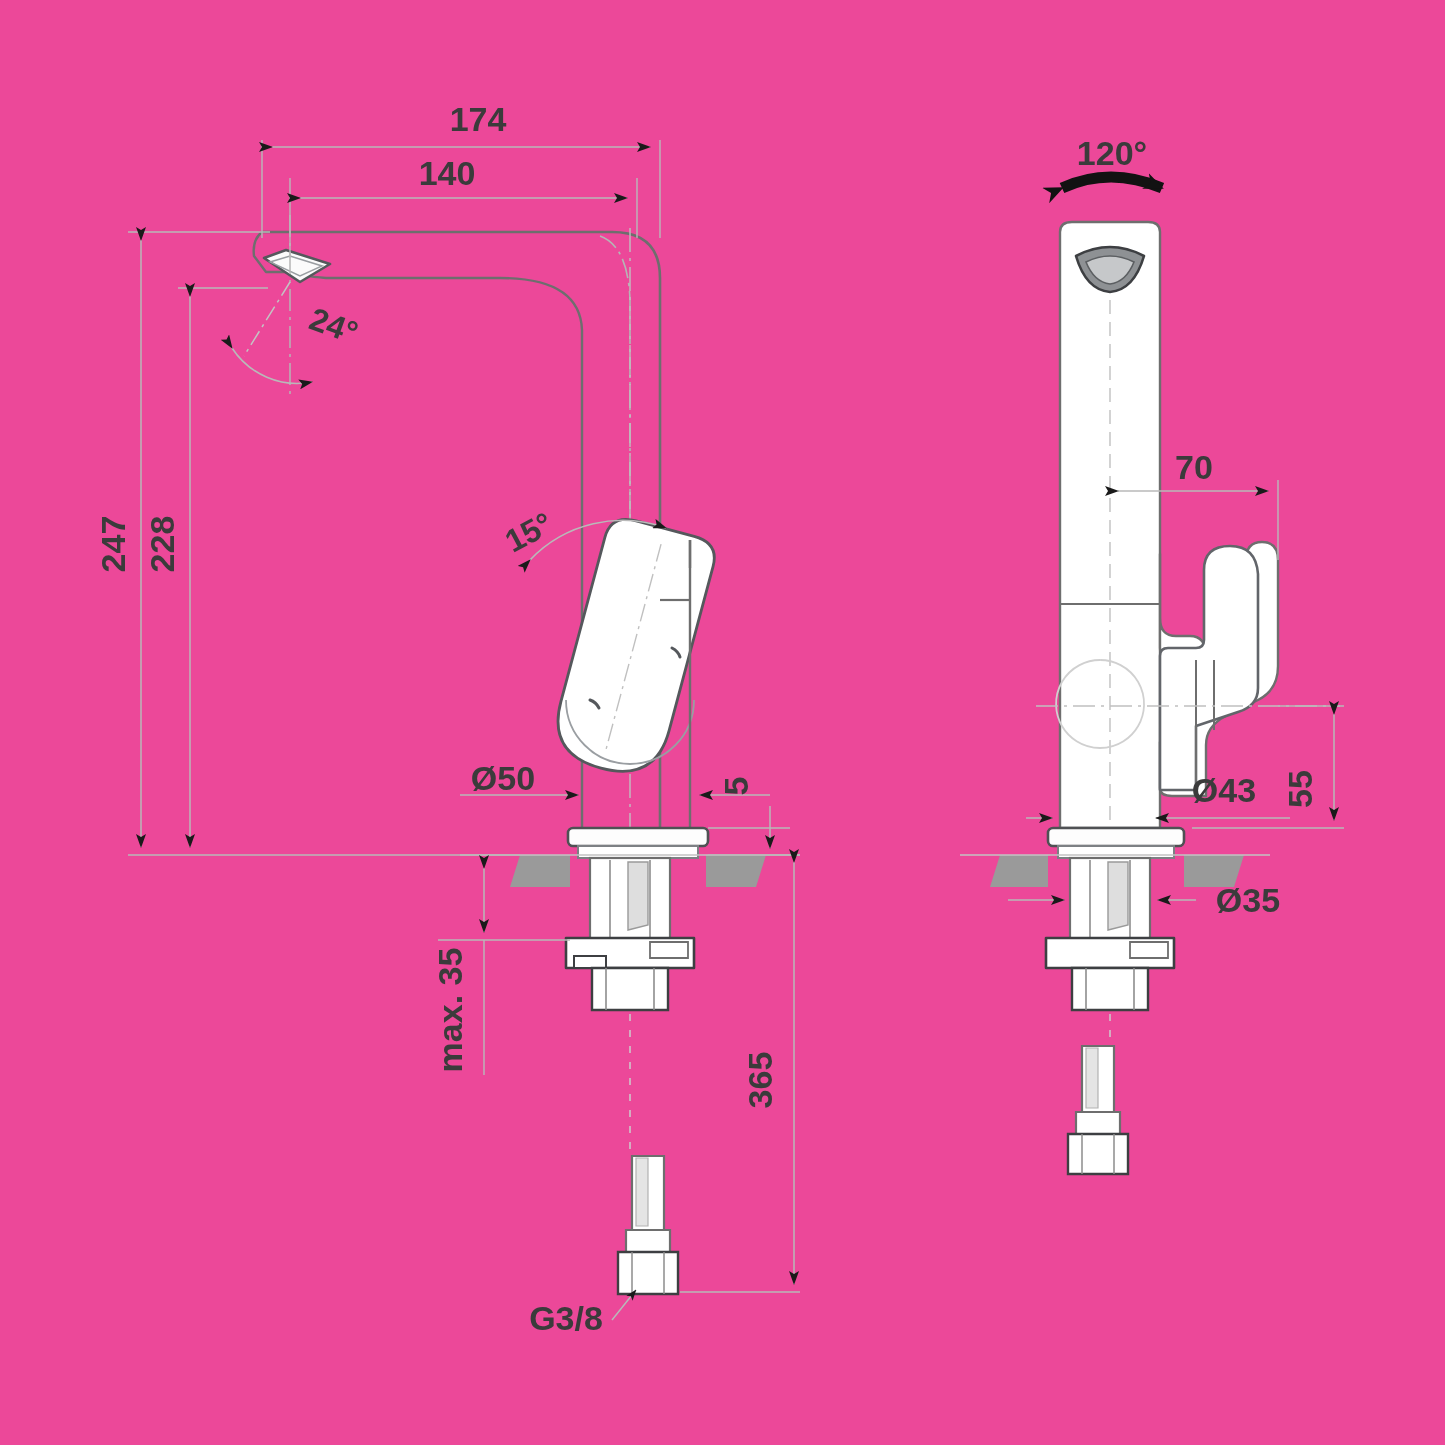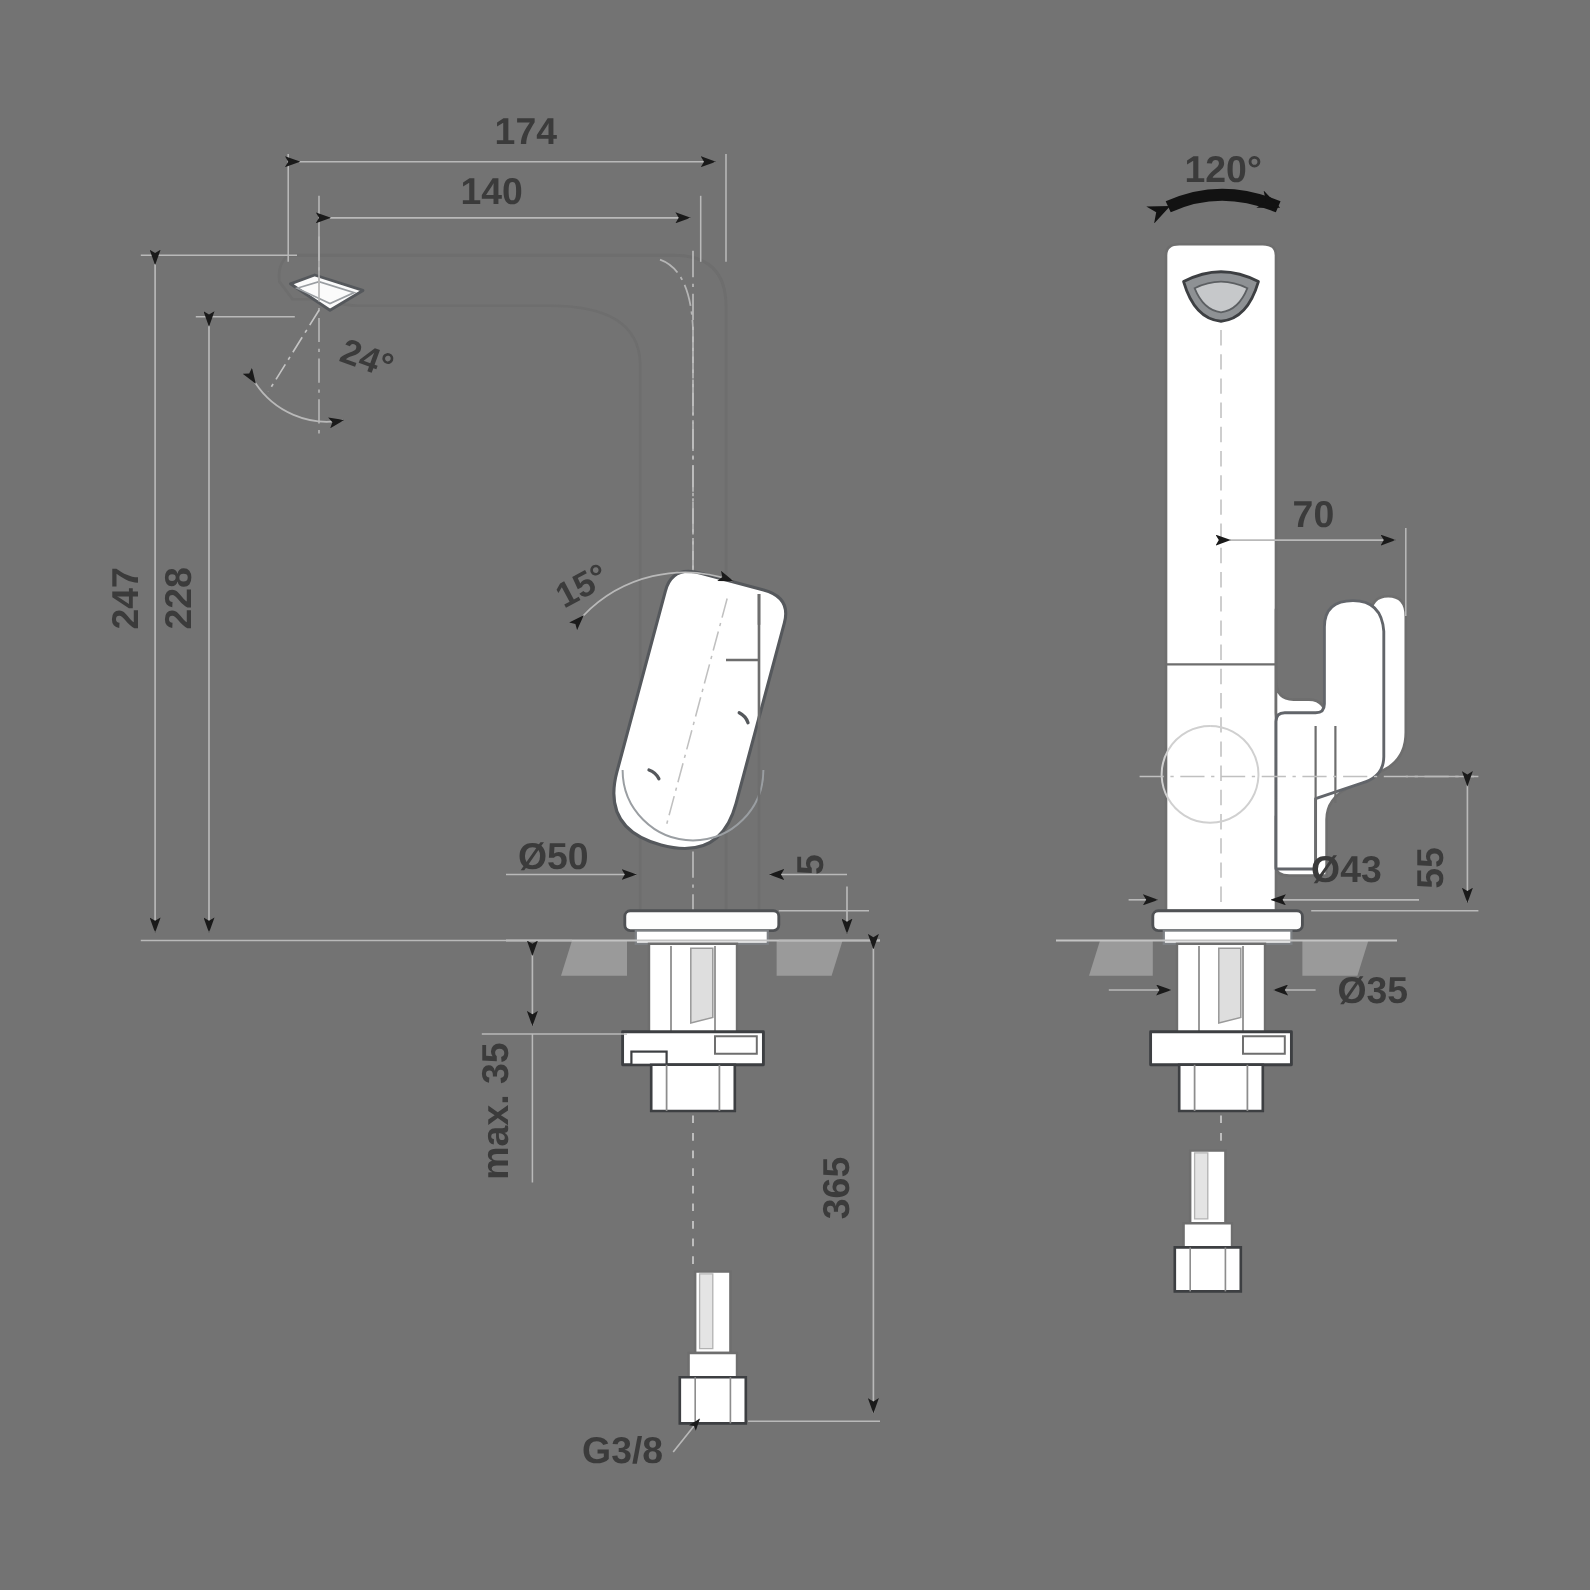--- a/index.html
+++ b/index.html
@@ -6,21 +6,21 @@
   html, body {
     margin: 0;
     padding: 0;
     background: #ffffff;
     font-family: "Liberation Sans", sans-serif;
   }
   #sheet {
     position: relative;
     width: 1445px;
     height: 1445px;
-    background: #737373;
+    background: #ec4899;
     overflow: hidden;
   }
   #sheet svg {
     position: absolute;
     top: 0;
     left: 0;
     width: 1445px;
     height: 1445px;
   }
   .dimtext {

